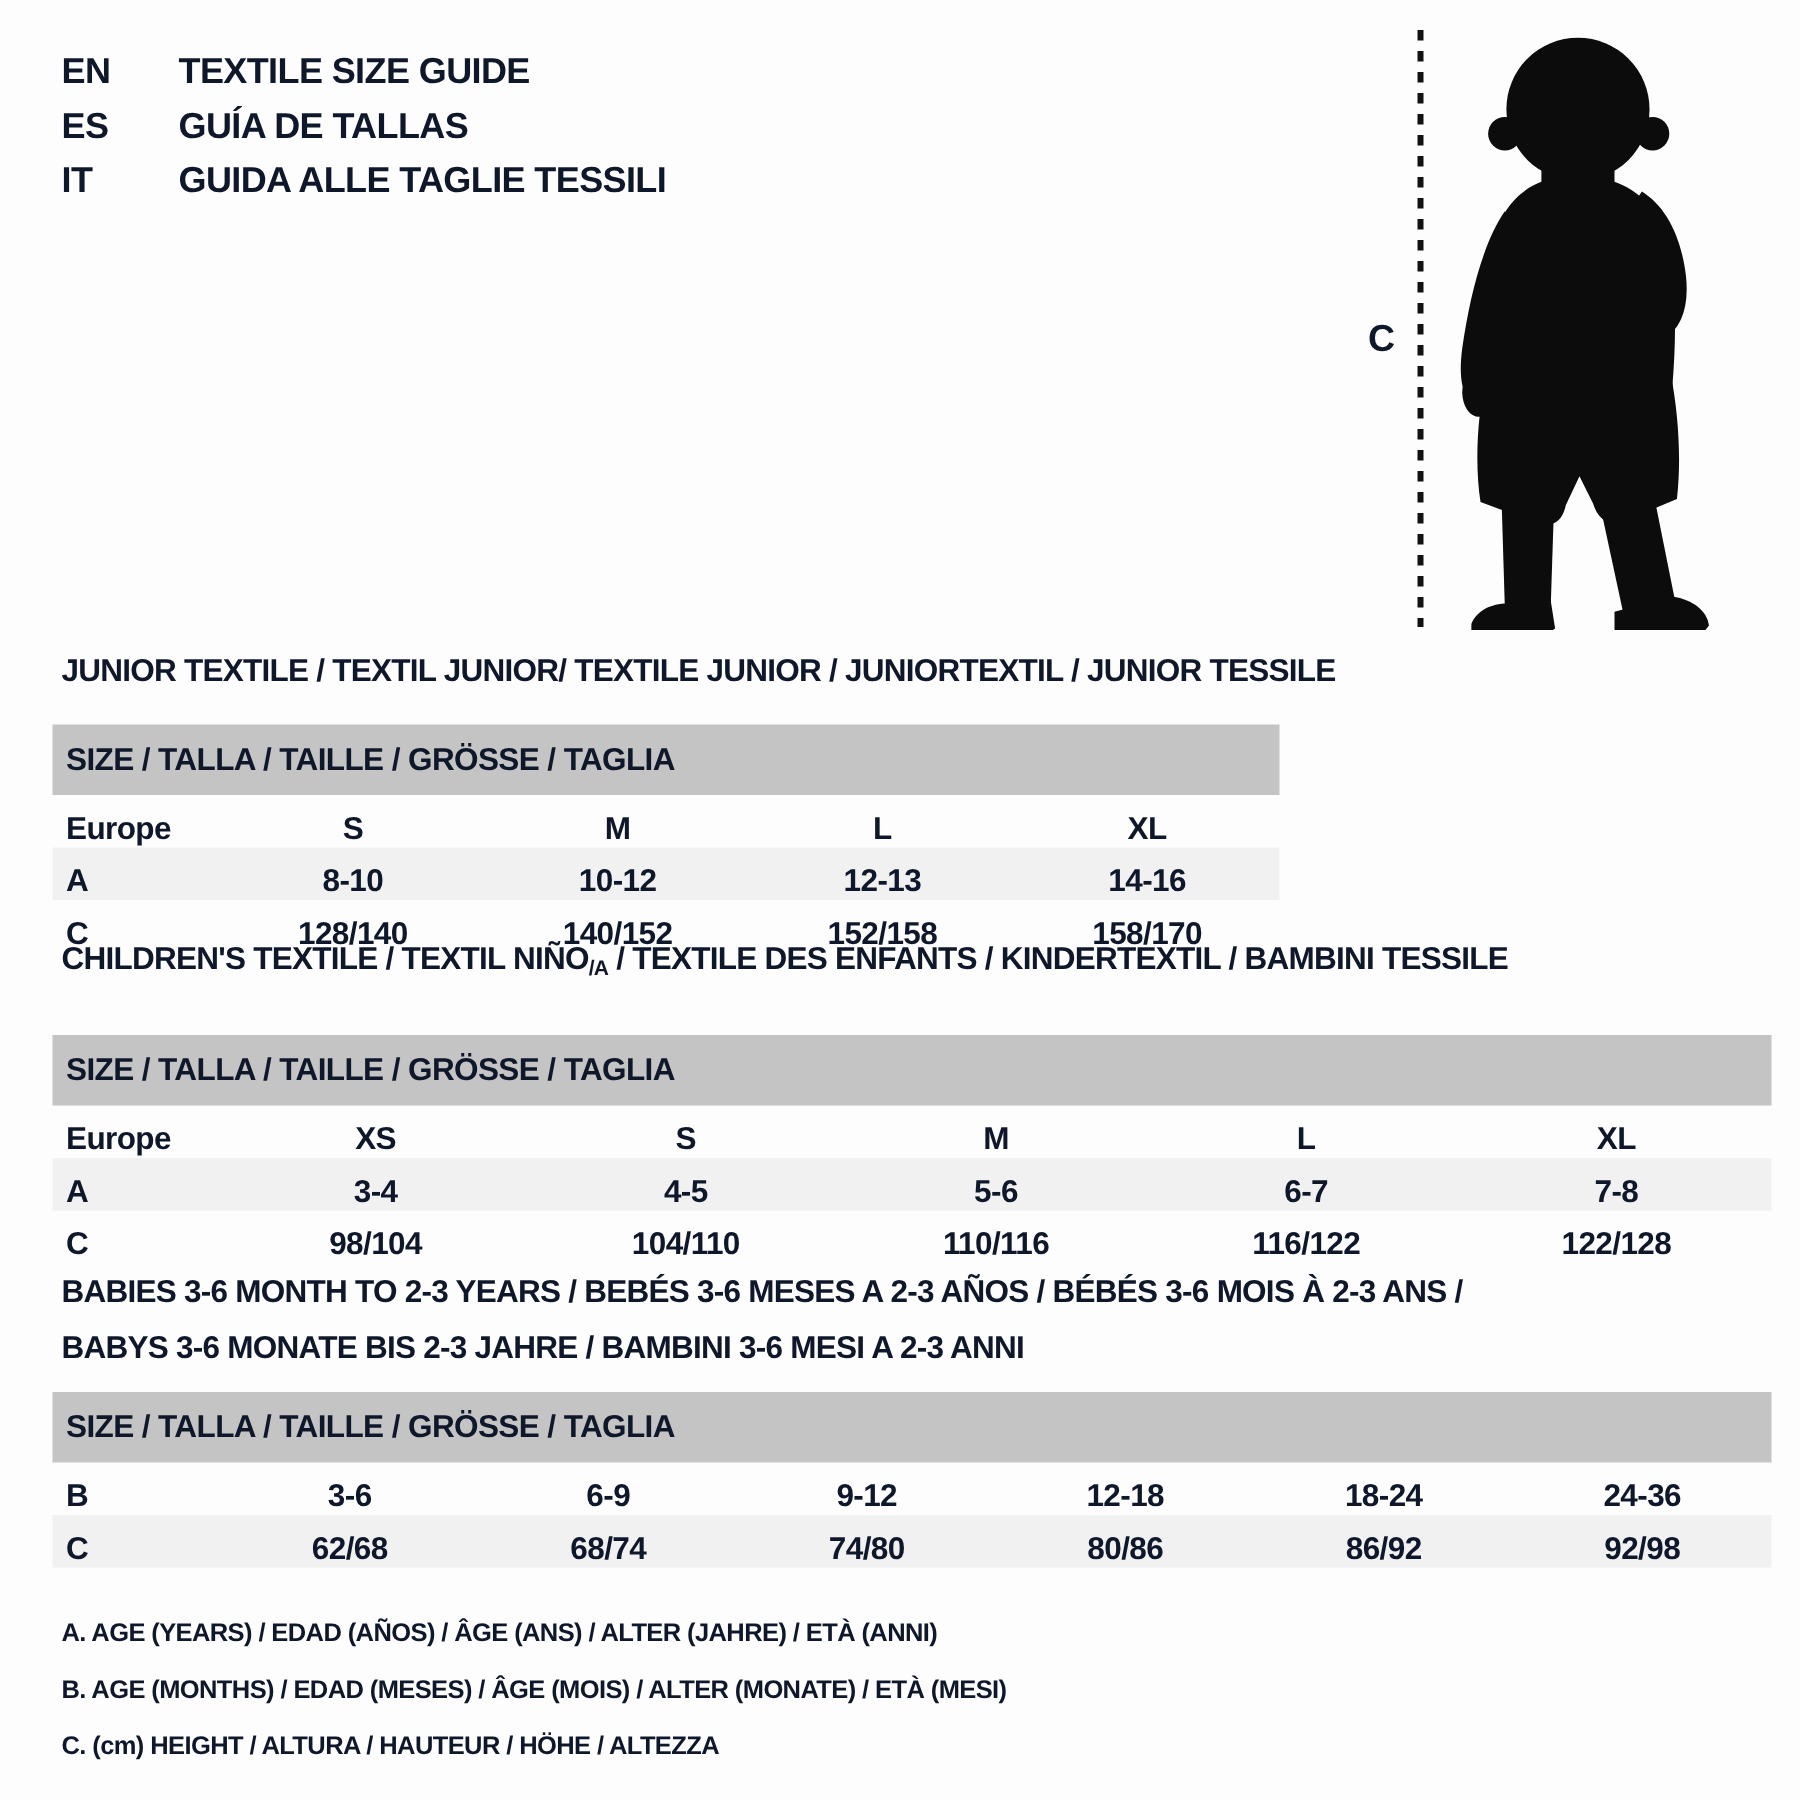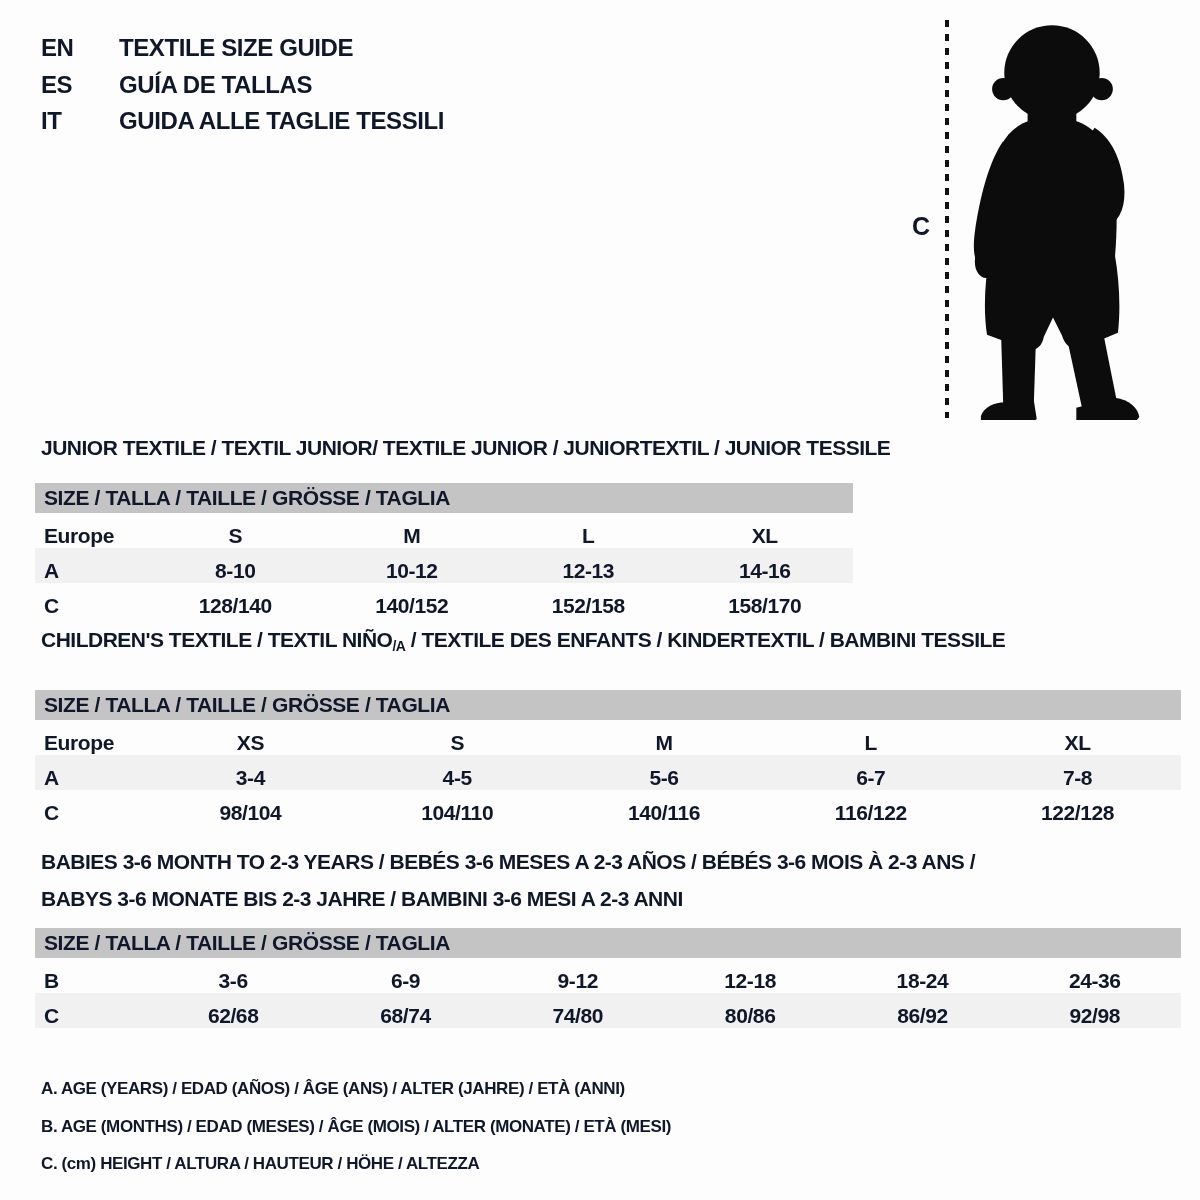--- a/index.html
+++ b/index.html
@@ -29,21 +29,21 @@
 
   
   .sec-title { position: absolute; left: 41px; font-size: 21px; white-space: nowrap; letter-spacing: -0.5px; }
   .sub-a { font-size: 14px; vertical-align: -4px; }
 
   
   .size-table { position: absolute; left: 35px; }
   .w-junior { width: 818px; }
   .w-full   { width: 1146px; }
   .size-bar {
-    height: 30px; background: #c4c4c4;
+    height: 47px; background: #c4c4c4;
     display: flex; align-items: center;
     padding-left: 9px; font-size: 21px;
   }
   .t-row { display: flex; height: 35px; align-items: flex-end; font-size: 21px; }
   .t-row.shaded { background: #f1f1f1; }
   .t-lbl { width: 112px; padding-left: 9px; flex: 0 0 auto; }
   .t-val { flex: 1 1 0; text-align: center; }
 
   
   .legend { position: absolute; left: 41px; top: 1070px; }
@@ -138,21 +138,21 @@
       <span class="t-val">3-4</span>
       <span class="t-val">4-5</span>
       <span class="t-val">5-6</span>
       <span class="t-val">6-7</span>
       <span class="t-val">7-8</span>
     </div>
     <div class="t-row">
       <span class="t-lbl">C</span>
       <span class="t-val">98/104</span>
       <span class="t-val">104/110</span>
-      <span class="t-val">140/116</span>
+      <span class="t-val">110/116</span>
       <span class="t-val">116/122</span>
       <span class="t-val">122/128</span>
     </div>
   </div>
 
   <div class="sec-title" style="top:850px">BABIES 3-6 MONTH TO 2-3 YEARS / BEBÉS 3-6 MESES A 2-3 AÑOS / BÉBÉS 3-6 MOIS À 2-3 ANS /</div>
   <div class="sec-title" style="top:887px">BABYS 3-6 MONATE BIS 2-3 JAHRE / BAMBINI 3-6 MESI A 2-3 ANNI</div>
 
   <div class="size-table w-full" style="top:928px">
     <div class="size-bar">SIZE / TALLA / TAILLE / GRÖSSE / TAGLIA</div>

